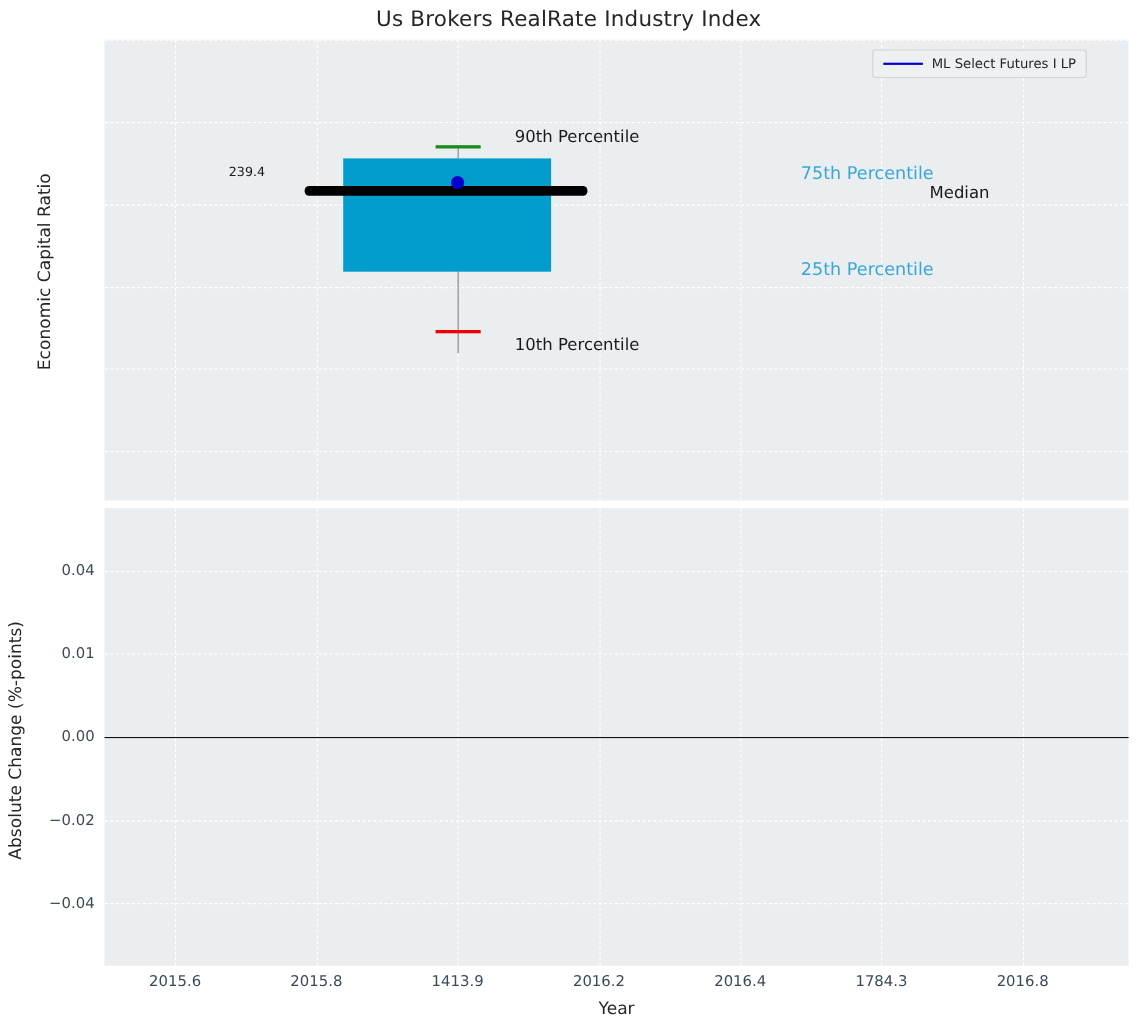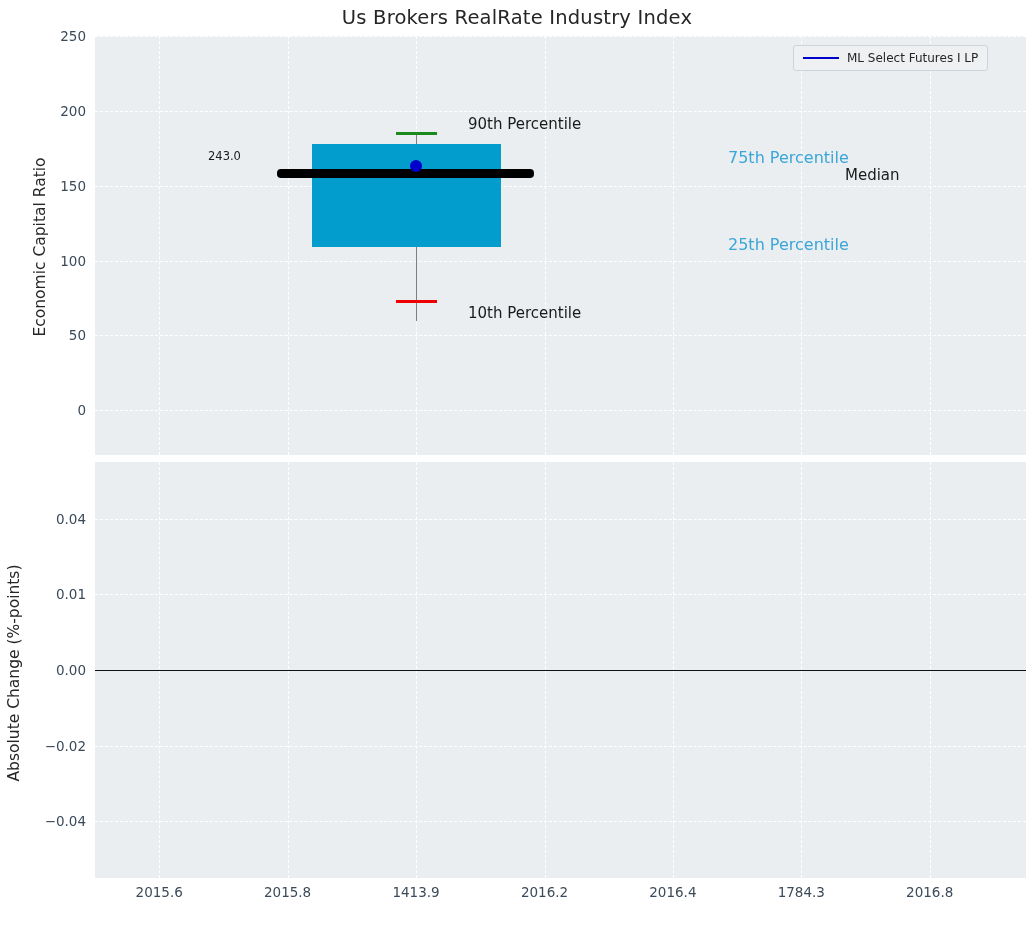--- a/index.html
+++ b/index.html
@@ -228,21 +228,21 @@
     <div class="cap cap-upper" style="left: 301px; top: 96px; width: 41px;"></div>
 
     <div class="box-rect" style="left: 217px; top: 108px; width: 189px; height: 103px;"></div>
 
     <div class="cap cap-lower" style="left: 301px; top: 264px; width: 41px;"></div>
 
     <div class="median-bar" style="left: 182px; top: 133px; width: 257px; height: 9px;"></div>
 
     <div class="marker-dot" style="left: 315px; top: 124px; width: 12px; height: 12px;"></div>
 
-    <div class="annot annot-value" style="left: 113px; top: 113px;">243.0</div>
+    <div class="annot annot-value" style="left: 113px; top: 113px;">239.4</div>
 
     <div class="annot annot-dark" style="left: 373px; top: 79px;">90th Percentile</div>
 
     <div class="annot annot-blue" style="left: 633px; top: 112px;">75th Percentile</div>
 
     <div class="annot annot-dark" style="left: 750px; top: 130px;">Median</div>
 
     <div class="annot annot-blue" style="left: 633px; top: 199px;">25th Percentile</div>
 
     <div class="annot annot-dark" style="left: 373px; top: 268px;">10th Percentile</div>
@@ -260,28 +260,20 @@
     <div class="gridline-v" style="left: 192.6px;"></div>
     <div class="gridline-v" style="left: 321.0px;"></div>
     <div class="gridline-v" style="left: 449.5px;"></div>
     <div class="gridline-v" style="left: 577.9px;"></div>
     <div class="gridline-v" style="left: 706.3px;"></div>
     <div class="gridline-v" style="left: 834.7px;"></div>
 
     <div class="zero-line" style="left: 0px; top: 208px; width: 931px;"></div>
   </div>
 
-  <div class="ytick-wrap" id="ytick-wrap-top">
-    <div class="ytick" style="top: 0px;">250</div>
-    <div class="ytick" style="top: 74.8px;">200</div>
-    <div class="ytick" style="top: 149.6px;">150</div>
-    <div class="ytick" style="top: 224.5px;">100</div>
-    <div class="ytick" style="top: 299.3px;">50</div>
-    <div class="ytick" style="top: 374.1px;">0</div>
-  </div>
 
   <div class="ytick-wrap" id="ytick-wrap-bottom">
     <div class="ytick" style="top: 56.7px;">0.04</div>
     <div class="ytick" style="top: 132.4px;">0.01</div>
     <div class="ytick" style="top: 208.0px;">0.00</div>
     <div class="ytick" style="top: 283.6px;">−0.02</div>
     <div class="ytick" style="top: 359.3px;">−0.04</div>
   </div>
 
   <div class="xtick" style="left: 159.2px;">2015.6</div>
@@ -289,19 +281,20 @@
   <div class="xtick" style="left: 416.0px;">1413.9</div>
   <div class="xtick" style="left: 544.5px;">2016.2</div>
   <div class="xtick" style="left: 672.9px;">2016.4</div>
   <div class="xtick" style="left: 801.3px;">1784.3</div>
   <div class="xtick" style="left: 929.7px;">2016.8</div>
 
   <div class="ylabel" id="ylabel-top">Economic Capital Ratio</div>
 
   <div class="ylabel" id="ylabel-bottom">Absolute Change (%-points)</div>
 
+  <div id="xlabel">Year</div>
 
   <div id="legend">
     <span class="legend-line"></span>
     <span class="legend-label">ML Select Futures I LP</span>
   </div>
 
 </div>
 
 </body></html>

